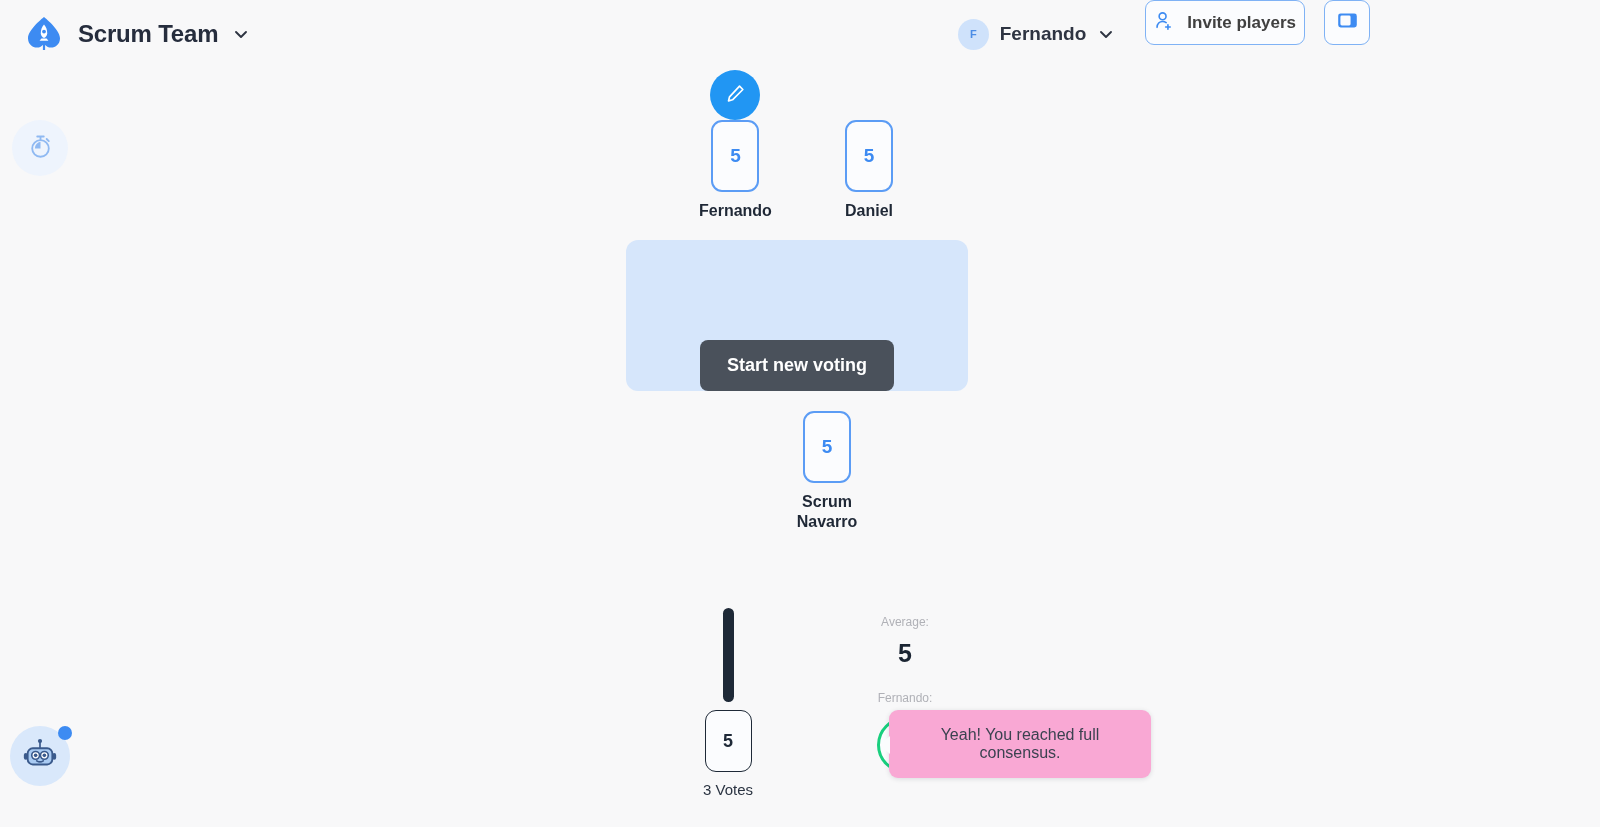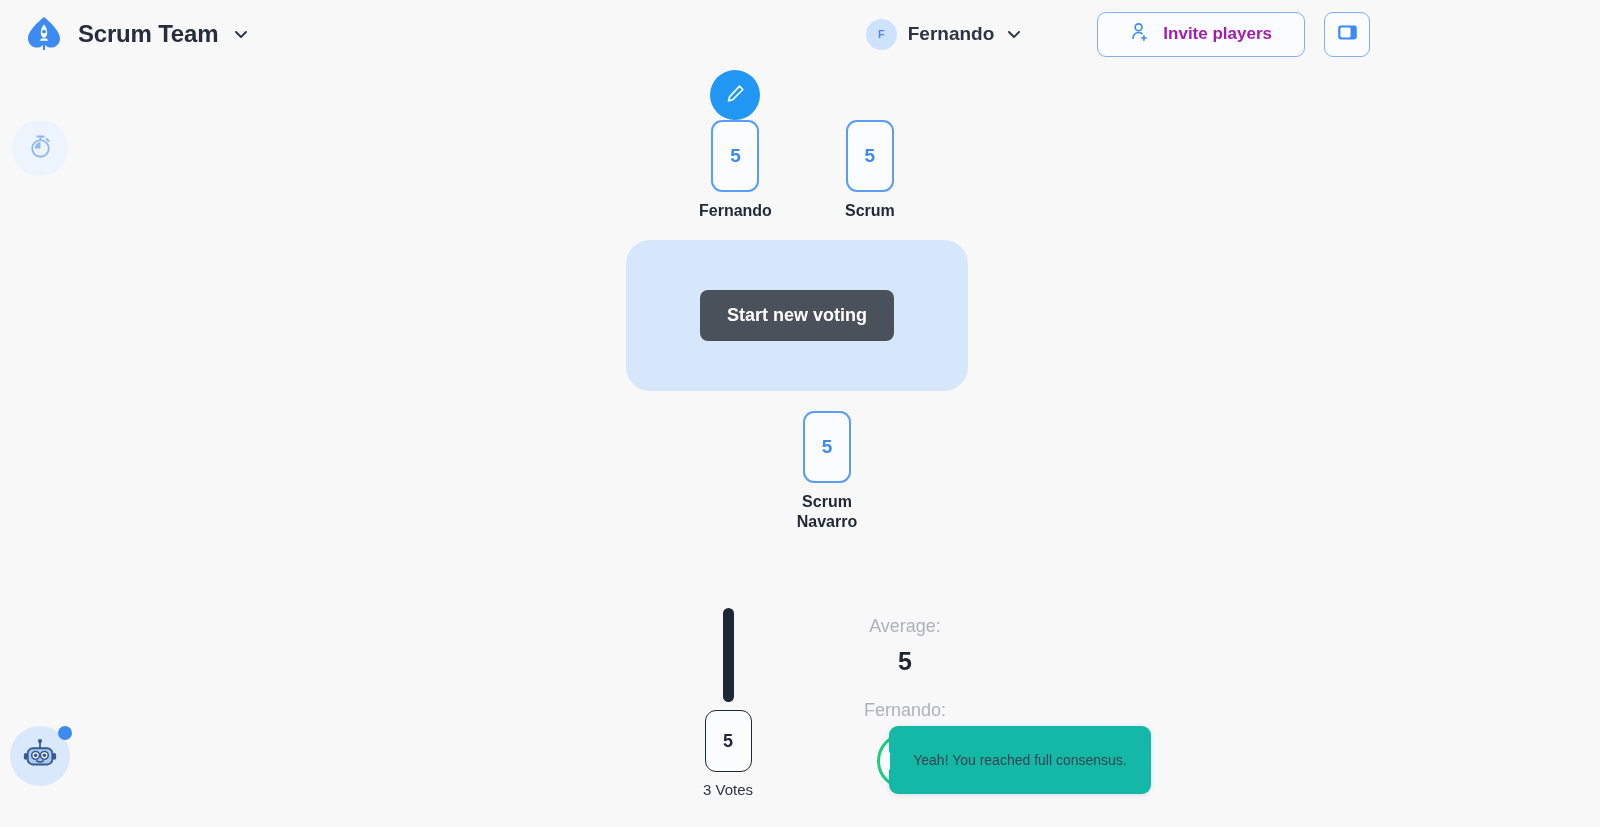--- a/index.html
+++ b/index.html
@@ -17,21 +17,20 @@
     background: #f8f8f9;
   }
 
   
   .header {
     position: absolute;
     top: 0; left: 0;
     width: 1392px;
     height: 68px;
     display: flex;
-    align-items: center;
     padding: 0 22px 0 24px;
   }
   .brand {
     display: flex;
     align-items: center;
     gap: 14px;
     cursor: pointer;
   }
   .brand-logo { width: 40px; height: 40px; display: block; }
   .brand-name {
@@ -67,30 +66,29 @@
   .user-name {
     font-size: 19px;
     font-weight: bold;
     color: #2e3442;
   }
   .btn-invite {
     display: flex;
     align-items: center;
     gap: 12px;
     height: 45px;
-    padding: 0 32px;
+    padding: 0 8px;
     border: 1.6px solid #7fb2f5;
     border-radius: 9px;
     background: #fbfcfe;
-    color: #a21caf;
+    color: #404040;
     font-size: 17px;
     font-weight: bold;
     cursor: pointer;
     margin-right: 19px;
-    margin-left: 44px;
   }
   .btn-panel {
     width: 46px; height: 45px;
     border: 1.6px solid #7fb2f5;
     border-radius: 9px;
     background: #fbfcfe;
     display: flex;
     align-items: center;
     justify-content: center;
     cursor: pointer;
@@ -168,23 +166,23 @@
     line-height: 1.22;
     max-width: 110px;
   }
 
   
   .table {
     position: absolute;
     left: 626px; top: 240px;
     width: 342px; height: 151px;
     background: #d6e6fb;
-    border-radius: 24px;
-    display: flex;
-    align-items: center;
+    border-radius: 12px;
+    display: flex;
+    align-items: flex-end;
     justify-content: center;
   }
   .btn-start {
     background: #4a515b;
     color: #ffffff;
     font-size: 18px;
     font-weight: bold;
     border: none;
     border-radius: 8px;
     padding: 15px 27px;
@@ -233,21 +231,21 @@
     text-align: right;
   }
   .stats {
     position: absolute;
     left: 145px;
     top: 14px;
     width: 200px;
     text-align: center;
   }
   .stat-label {
-    font-size: 18px;
+    font-size: 12px;
     color: #b0b1b7;
     line-height: 1.4;
   }
   .stat-value {
     font-size: 25px;
     font-weight: bold;
     color: #1b2533;
     margin-top: 8px;
   }
   .stat-gap { height: 22px; }
@@ -267,27 +265,27 @@
     align-items: center;
     justify-content: center;
     cursor: pointer;
   }
   .tooltip {
     position: absolute;
     left: 84px;
     top: -7px;
     width: 262px;
     height: 68px;
-    background: #14b8a6;
+    background: #f9a8d4;
     border-radius: 9px;
     box-shadow: 0 1px 5px rgba(20,30,50,0.13);
     display: flex;
     align-items: center;
     justify-content: center;
-    font-size: 14px;
+    font-size: 16px;
     color: #3b4250;
     padding: 0 14px;
   }
   .tooltip::before {
     content: "";
     position: absolute;
     left: -9px;
     top: 26px;
     width: 0; height: 0;
     border-top: 9px solid transparent;
@@ -388,21 +386,21 @@
           <path d="M16.6 3.6 L20.4 7.4 L8.6 19.2 L4 20.4 L5.2 15.8 Z" fill="none" stroke="#ffffff" stroke-width="1.9" stroke-linejoin="round"></path>
         </svg>
       </span>
     </div>
     <div class="card">5</div>
     <div class="player-name">Fernando</div>
   </div>
 
   <div class="player" style="left:845px; top:120px;">
     <div class="card">5</div>
-    <div class="player-name">Scrum</div>
+    <div class="player-name">Daniel</div>
   </div>
 
   <div class="player" style="left:772px; top:411px;">
     <div class="card">5</div>
     <div class="player-name">Scrum Navarro</div>
   </div>
 
   <div class="table">
     <button class="btn-start">Start new voting</button>
   </div>

